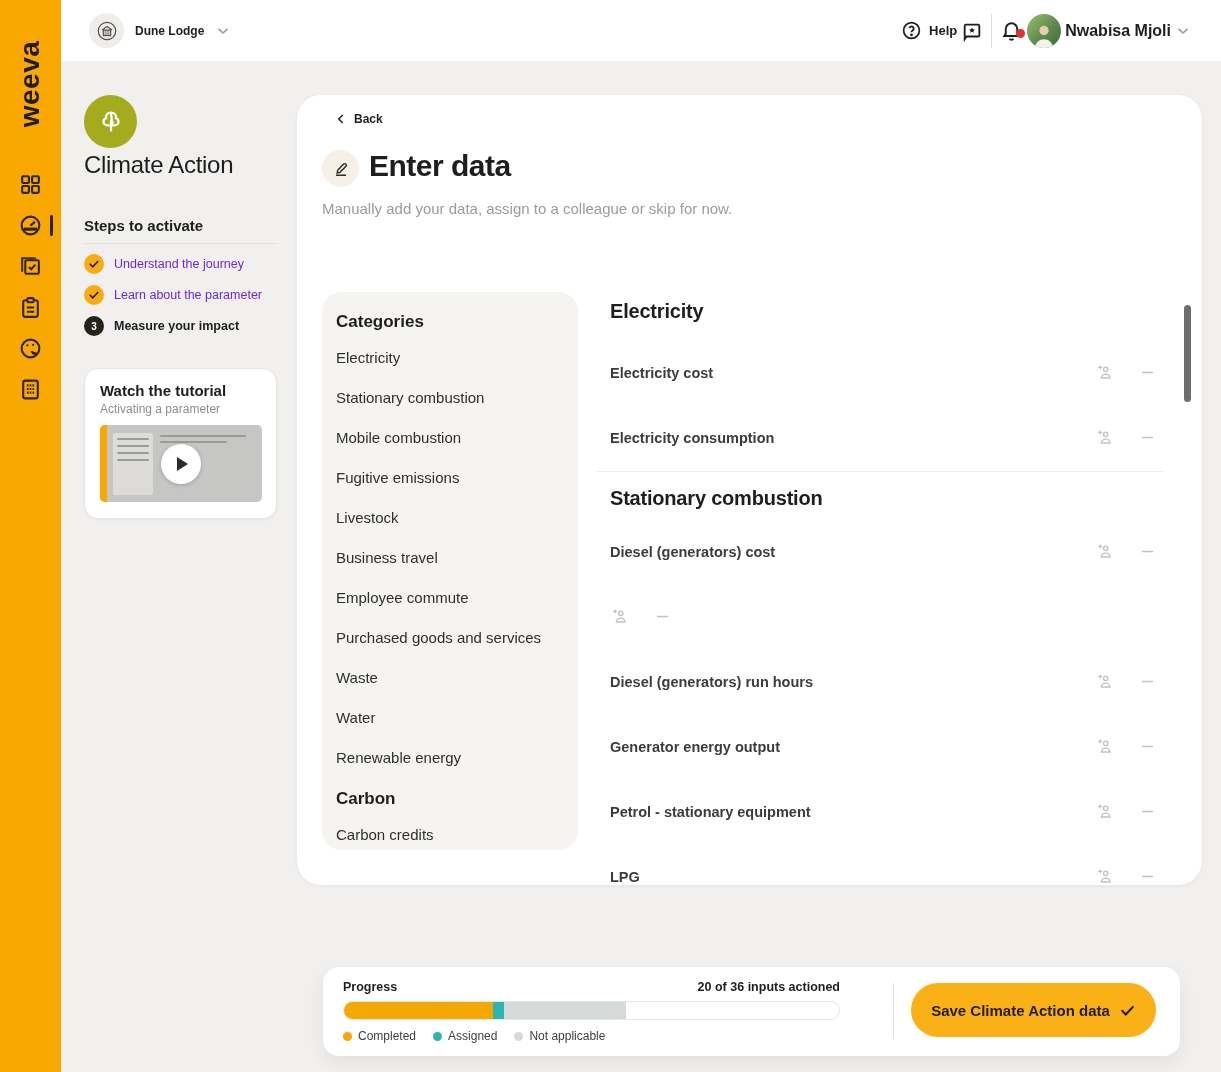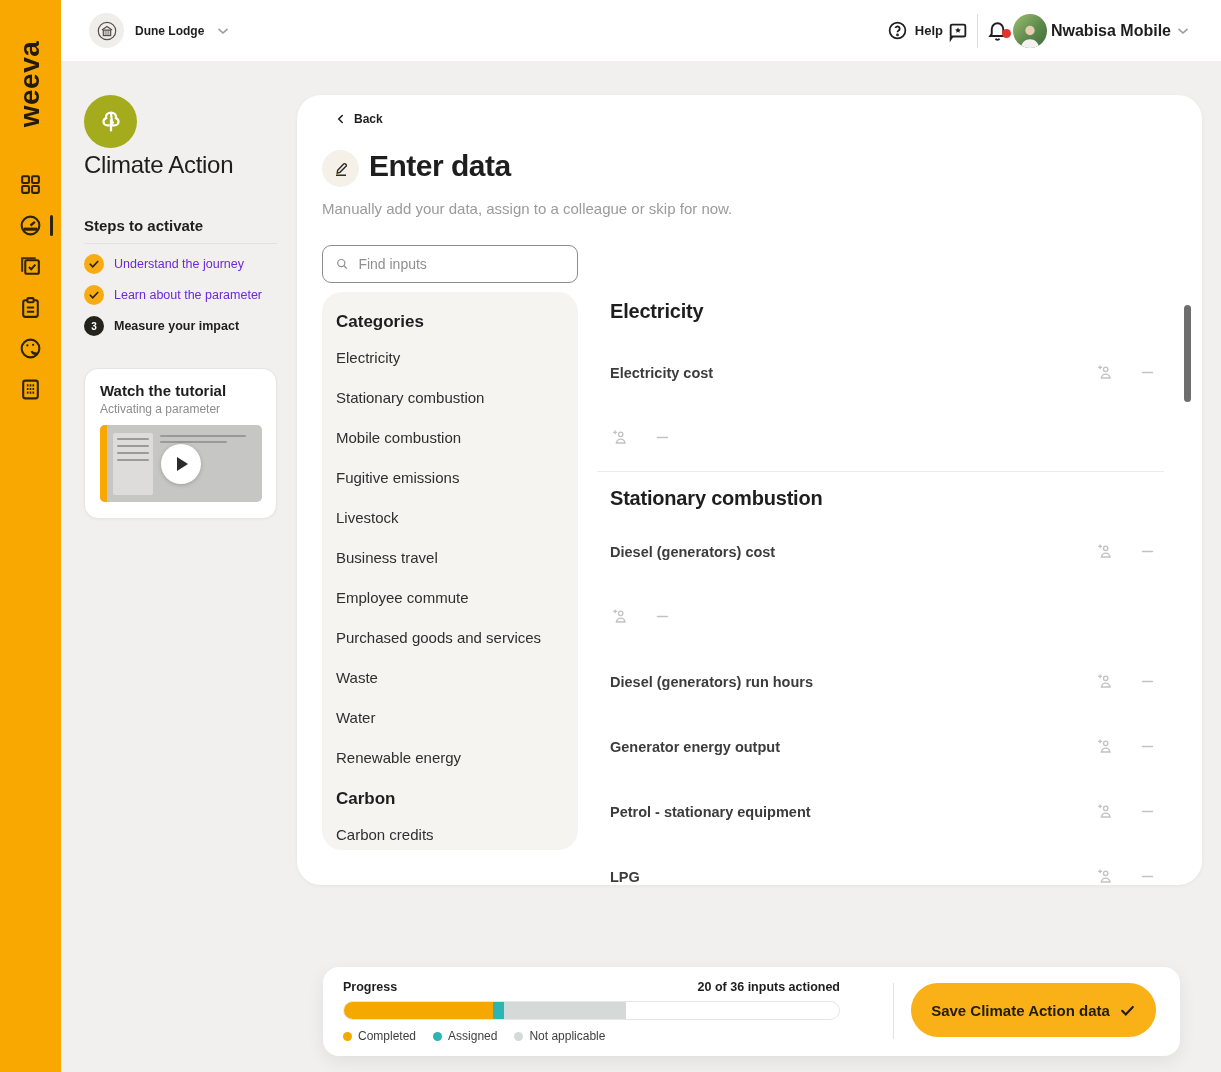--- a/index.html
+++ b/index.html
@@ -194,21 +194,21 @@
           <path d="M10 20.5a2.2 2.2 0 0 0 4 0"></path>
         </svg>
       <span class="bell-dot"></span>
     </div>
     <div class="avatar">
       <svg viewBox="0 0 24 24" width="28" height="28">
           <circle cx="12" cy="9" r="4" fill="#E7CDB2"></circle>
           <path d="M4 24c.8-5 4-7.5 8-7.5s7.2 2.5 8 7.5z" fill="#F4F2EE"></path>
         </svg>
     </div>
-    <span class="user-name">Nwabisa Mobile</span>
+    <span class="user-name">Nwabisa Mjoli</span>
     <svg viewBox="0 0 24 24" width="16" height="16" fill="none" stroke="#9a9a9a" stroke-width="2.4" stroke-linecap="round">
         <path d="M6 9.5l6 5.5 6-5.5"></path>
       </svg>
   </div>
 </div>
 
 <div class="param-circle">
   <svg viewBox="0 0 24 24" width="30" height="30" fill="none" stroke="#FFFFFF" stroke-width="1.8">
       <path d="M12 4.5c-2.3 0-4 1.6-4 3.6 0 .3 0 .5.1.8-1.2.4-2.1 1.5-2.1 2.8 0 1.7 1.4 3 3.2 3h1.8m2 0h1.8c1.8 0 3.2-1.3 3.2-3 0-1.3-.9-2.4-2.1-2.8.1-.3.1-.5.1-.8 0-2-1.7-3.6-4-3.6z"></path>
       <path d="M12 10v9.5"></path>
@@ -276,27 +276,20 @@
   <div class="pencil-badge">
     <svg viewBox="0 0 24 24" width="20" height="20" fill="none" stroke="#2B2B2B" stroke-width="1.7">
         <path d="M8 13.5L15.2 6a1.6 1.6 0 0 1 2.3 0l.5.5a1.6 1.6 0 0 1 0 2.3L10.7 16l-3.4 1 .7-3.5z"></path>
         <path d="M7.3 16.8l-.7.2" stroke="#E2B411" stroke-width="3"></path>
         <path d="M6 19.5h12" stroke-width="1.9"></path>
       </svg>
   </div>
   <div class="page-title">Enter data</div>
   <div class="page-sub">Manually add your data, assign to a colleague or skip for now.</div>
 
-  <div class="search">
-    <svg viewBox="0 0 24 24" width="16" height="16" fill="none" stroke="#8F8F8F" stroke-width="2">
-        <circle cx="10.5" cy="10.5" r="6"></circle>
-        <path d="M15 15l4.5 4.5"></path>
-      </svg>
-    <input type="text" placeholder="Find inputs" style="">
-  </div>
 
   <div class="cats">
     <div class="cats-title">Categories</div>
     <div class="cat-item">Electricity</div>
     <div class="cat-item">Stationary combustion</div>
     <div class="cat-item">Mobile combustion</div>
     <div class="cat-item">Fugitive emissions</div>
     <div class="cat-item">Livestock</div>
     <div class="cat-item">Business travel</div>
     <div class="cat-item">Employee commute</div>
@@ -323,20 +316,21 @@
             </svg>
           </span>
         <span class="row-icon">
             <svg viewBox="0 0 24 24" width="17" height="17" fill="none" stroke="currentColor" stroke-width="2.2" stroke-linecap="round">
               <path d="M5 12h14"></path>
             </svg>
           </span>
       </span>
     </div>
     <div class="row">
+      <span class="row-label">Electricity consumption</span>
       <span class="row-icons">
         <span class="row-icon">
             <svg viewBox="0 0 24 24" width="19" height="19" fill="none" stroke="currentColor" stroke-width="1.7">
               <circle cx="13.5" cy="8" r="2.8"></circle>
               <path d="M8 19c.6-3.2 2.7-5 5.5-5s4.9 1.8 5.5 5z"></path>
               <path d="M4 5.5h5M6.5 3v5"></path>
             </svg>
           </span>
         <span class="row-icon">
             <svg viewBox="0 0 24 24" width="17" height="17" fill="none" stroke="currentColor" stroke-width="2.2" stroke-linecap="round">

